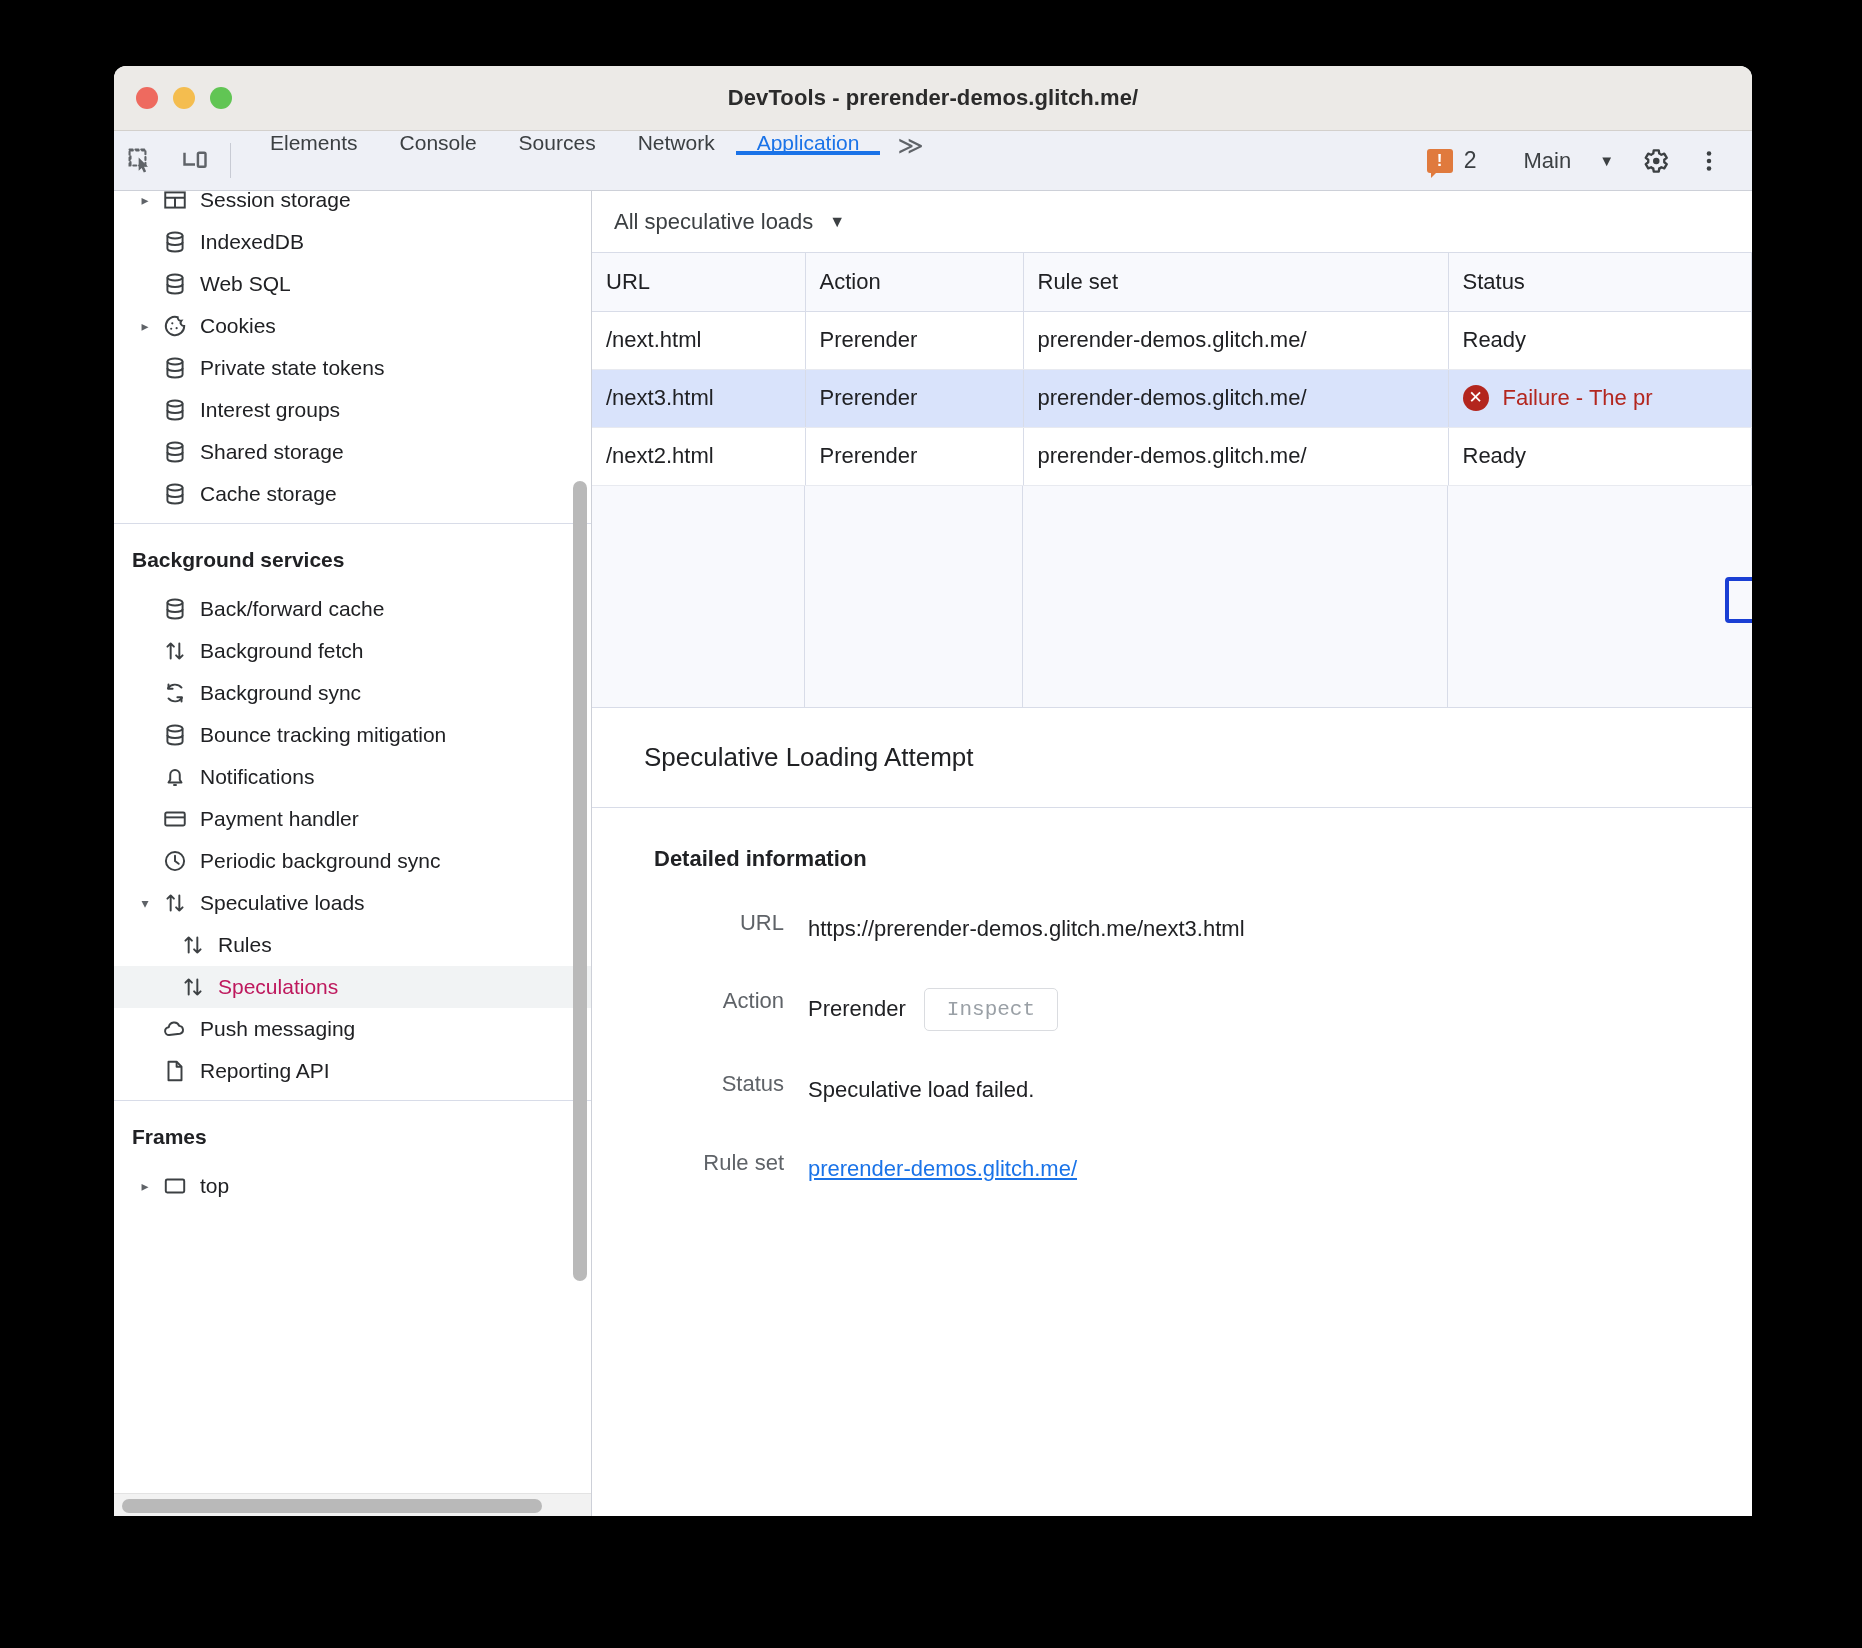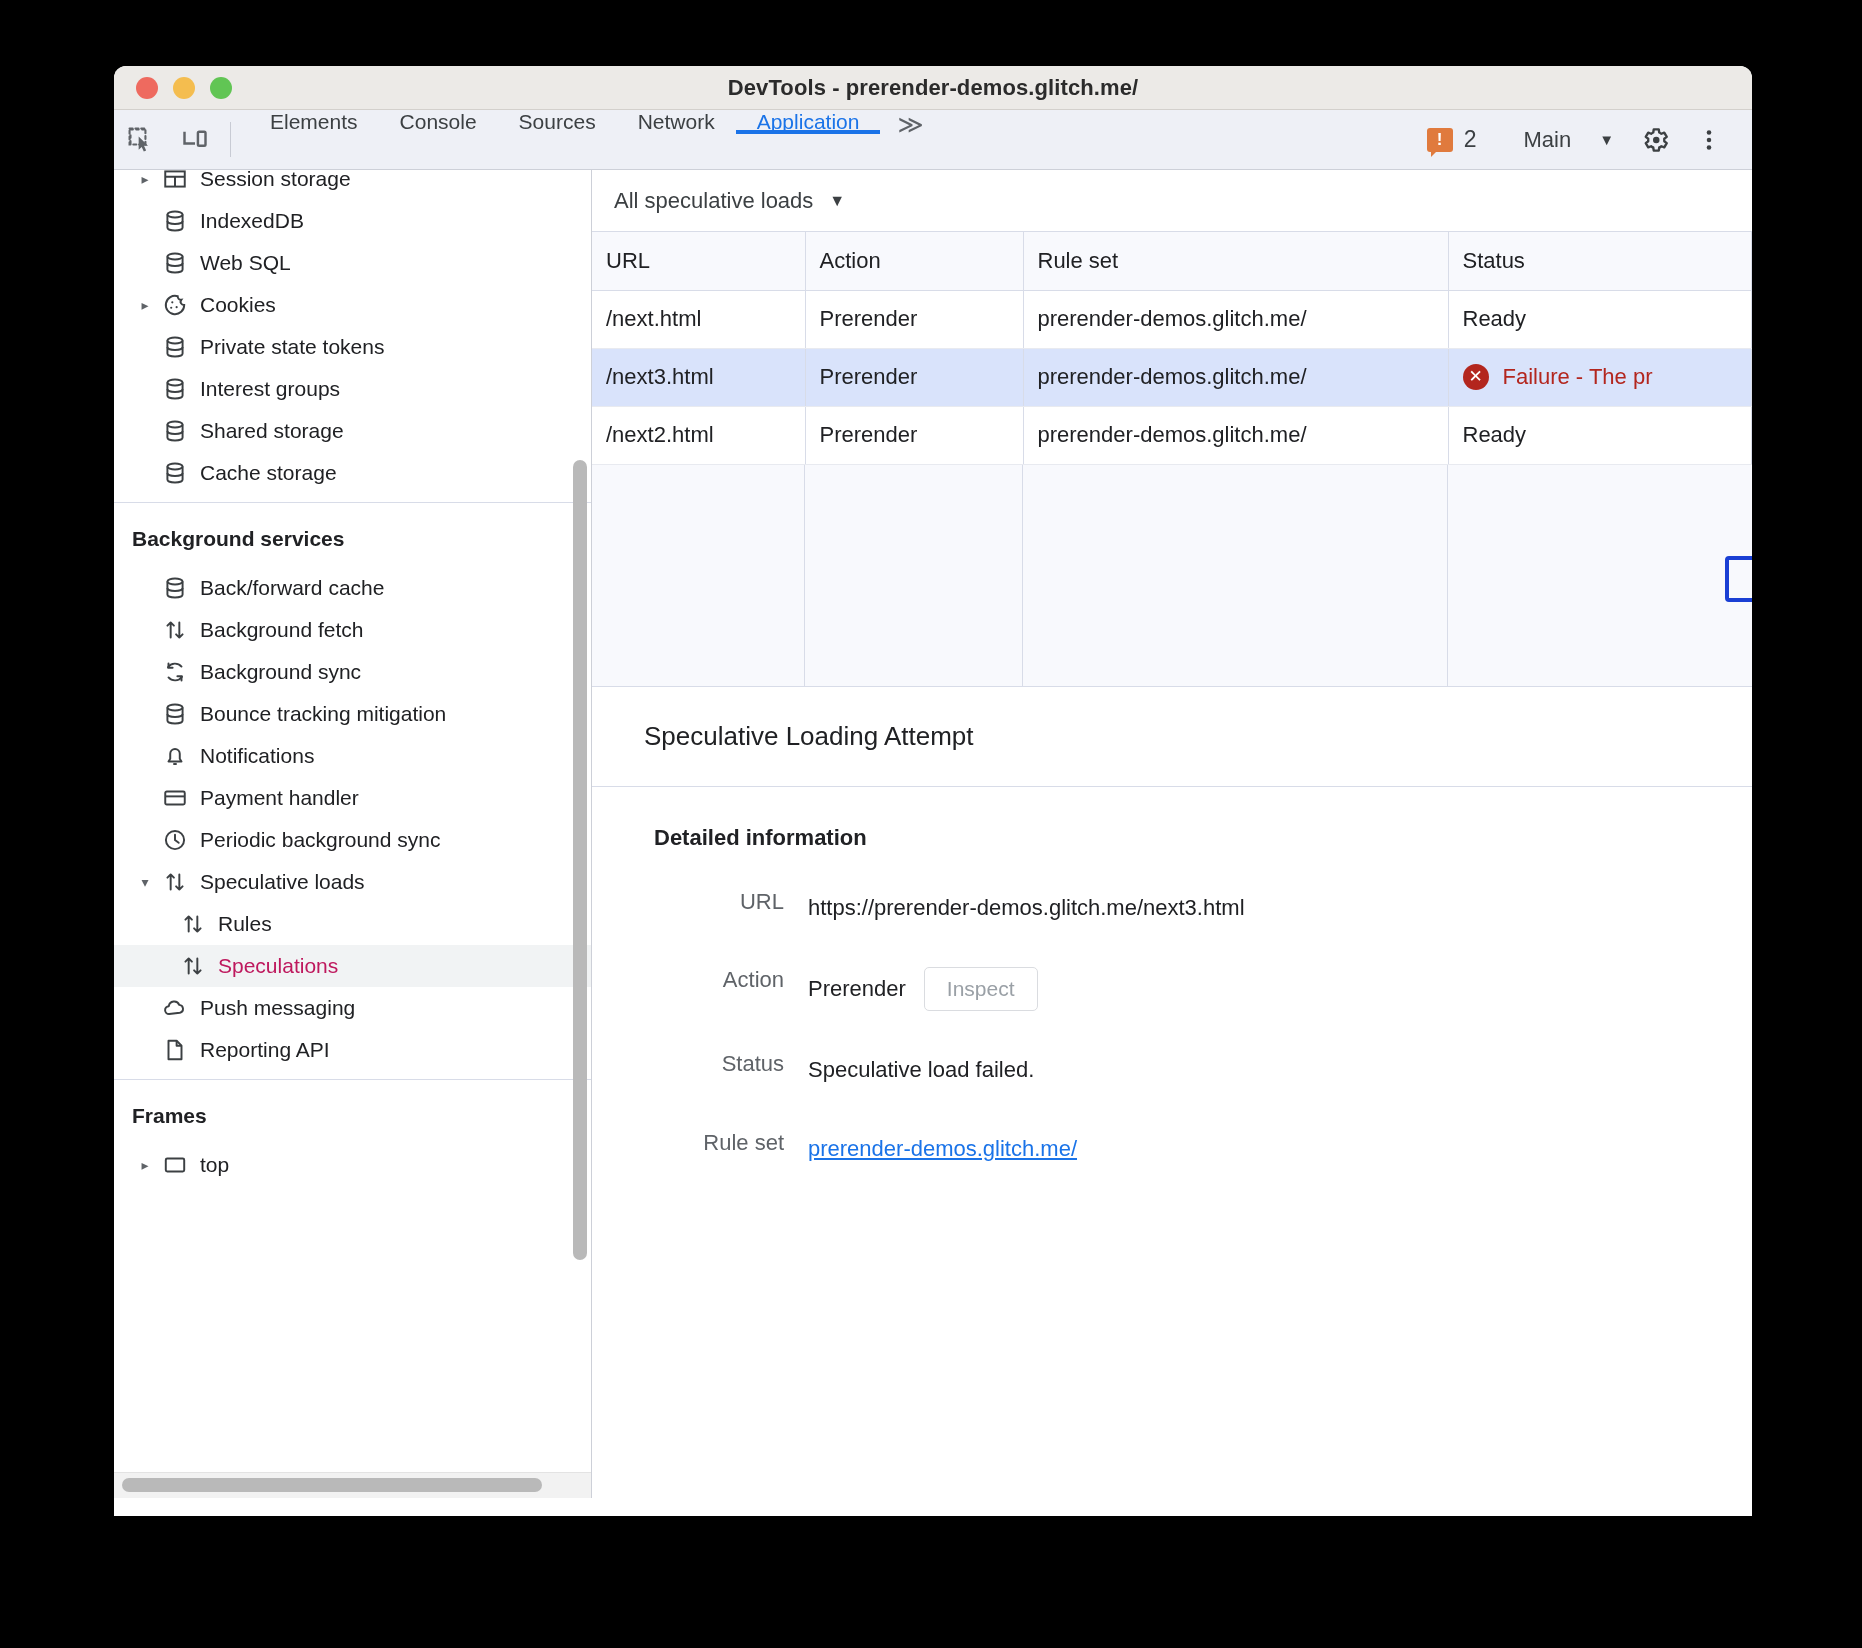--- a/index.html
+++ b/index.html
@@ -17,21 +17,21 @@
     width: 1638px; height: 1450px;
     background: #ffffff;
     border-radius: 12px 12px 0 0;
     overflow: hidden;
     box-shadow: 0 2px 12px rgba(0,0,0,.35);
   }
 
   
   #titlebar {
     position: relative;
-    height: 44px;
+    height: 65px;
     background: #eceae7;
     border-bottom: 1px solid #d3d0cc;
     display: flex; align-items: center;
   }
   .lights { display: flex; gap: 15px; margin-left: 22px; }
   .light { width: 22px; height: 22px; border-radius: 50%; }
   .light.red    { background: #ee6a5f; }
   .light.yellow { background: #f4bd4f; }
   .light.green  { background: #61c554; }
   #window-title {
@@ -218,21 +218,21 @@
   }
   .det-value {
     font-size: 22px; color: #202124; padding-left: 24px;
     display: flex; align-items: center; gap: 18px;
     max-width: 770px; line-height: 1.75;
   }
   .det-value.wrap { display: block; }
   #inspect-btn {
     border: 1px solid #dadce0; background: #fff; border-radius: 5px;
     font-size: 21px; color: #9aa0a6; padding: 9px 22px;
-    font-family: Liberation Sans, sans-serif;
+    font-family: Liberation Mono, monospace;
   }
   a.rule-link { color: #1a73e8; font-size: 22px; text-decoration: underline; }
 
   
   .det-row.failure { position: relative; }
   #failure-annot {
     position: absolute; left: 6px; top: -14px;
     width: 190px; height: 58px;
     border: 5px solid #1a3fd4; border-radius: 12px;
     pointer-events: none;

